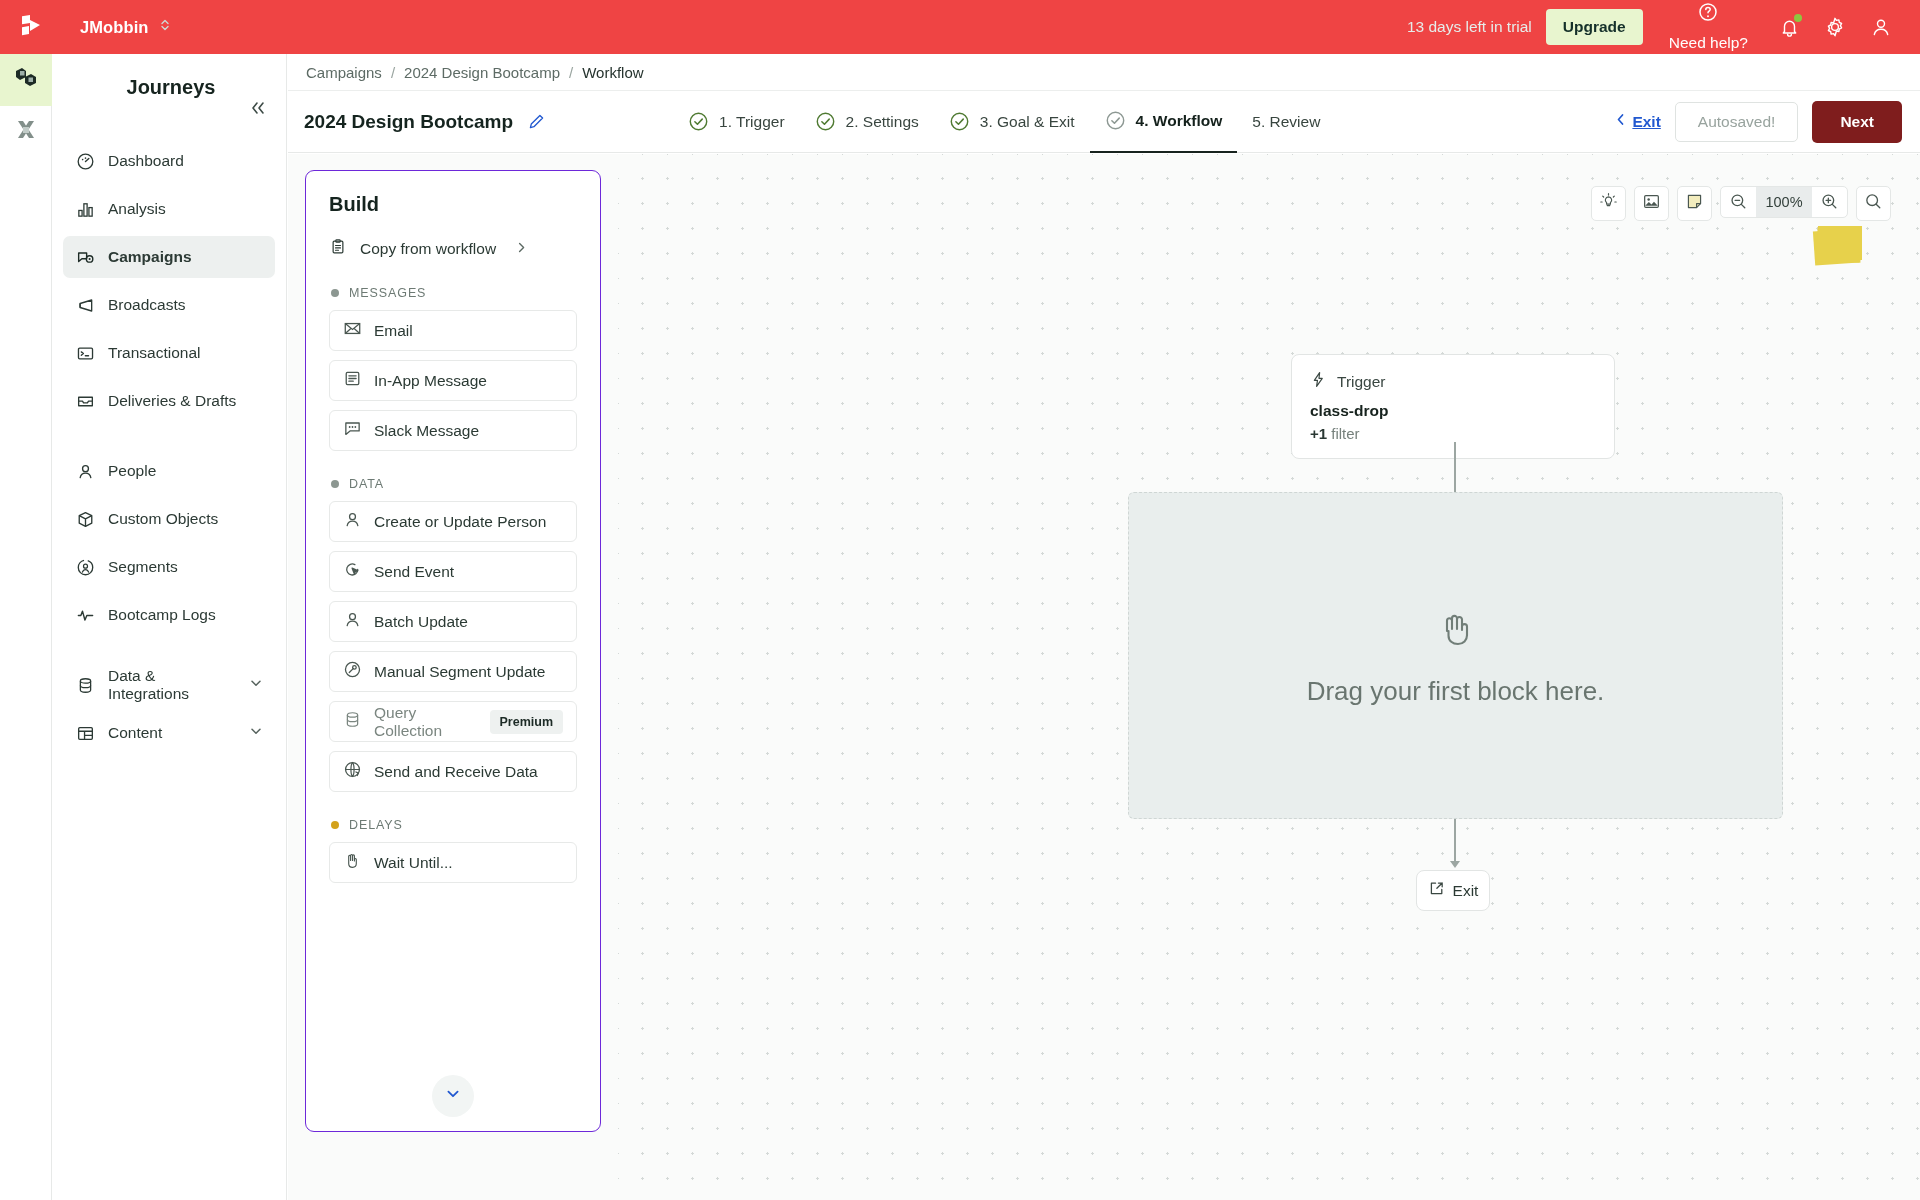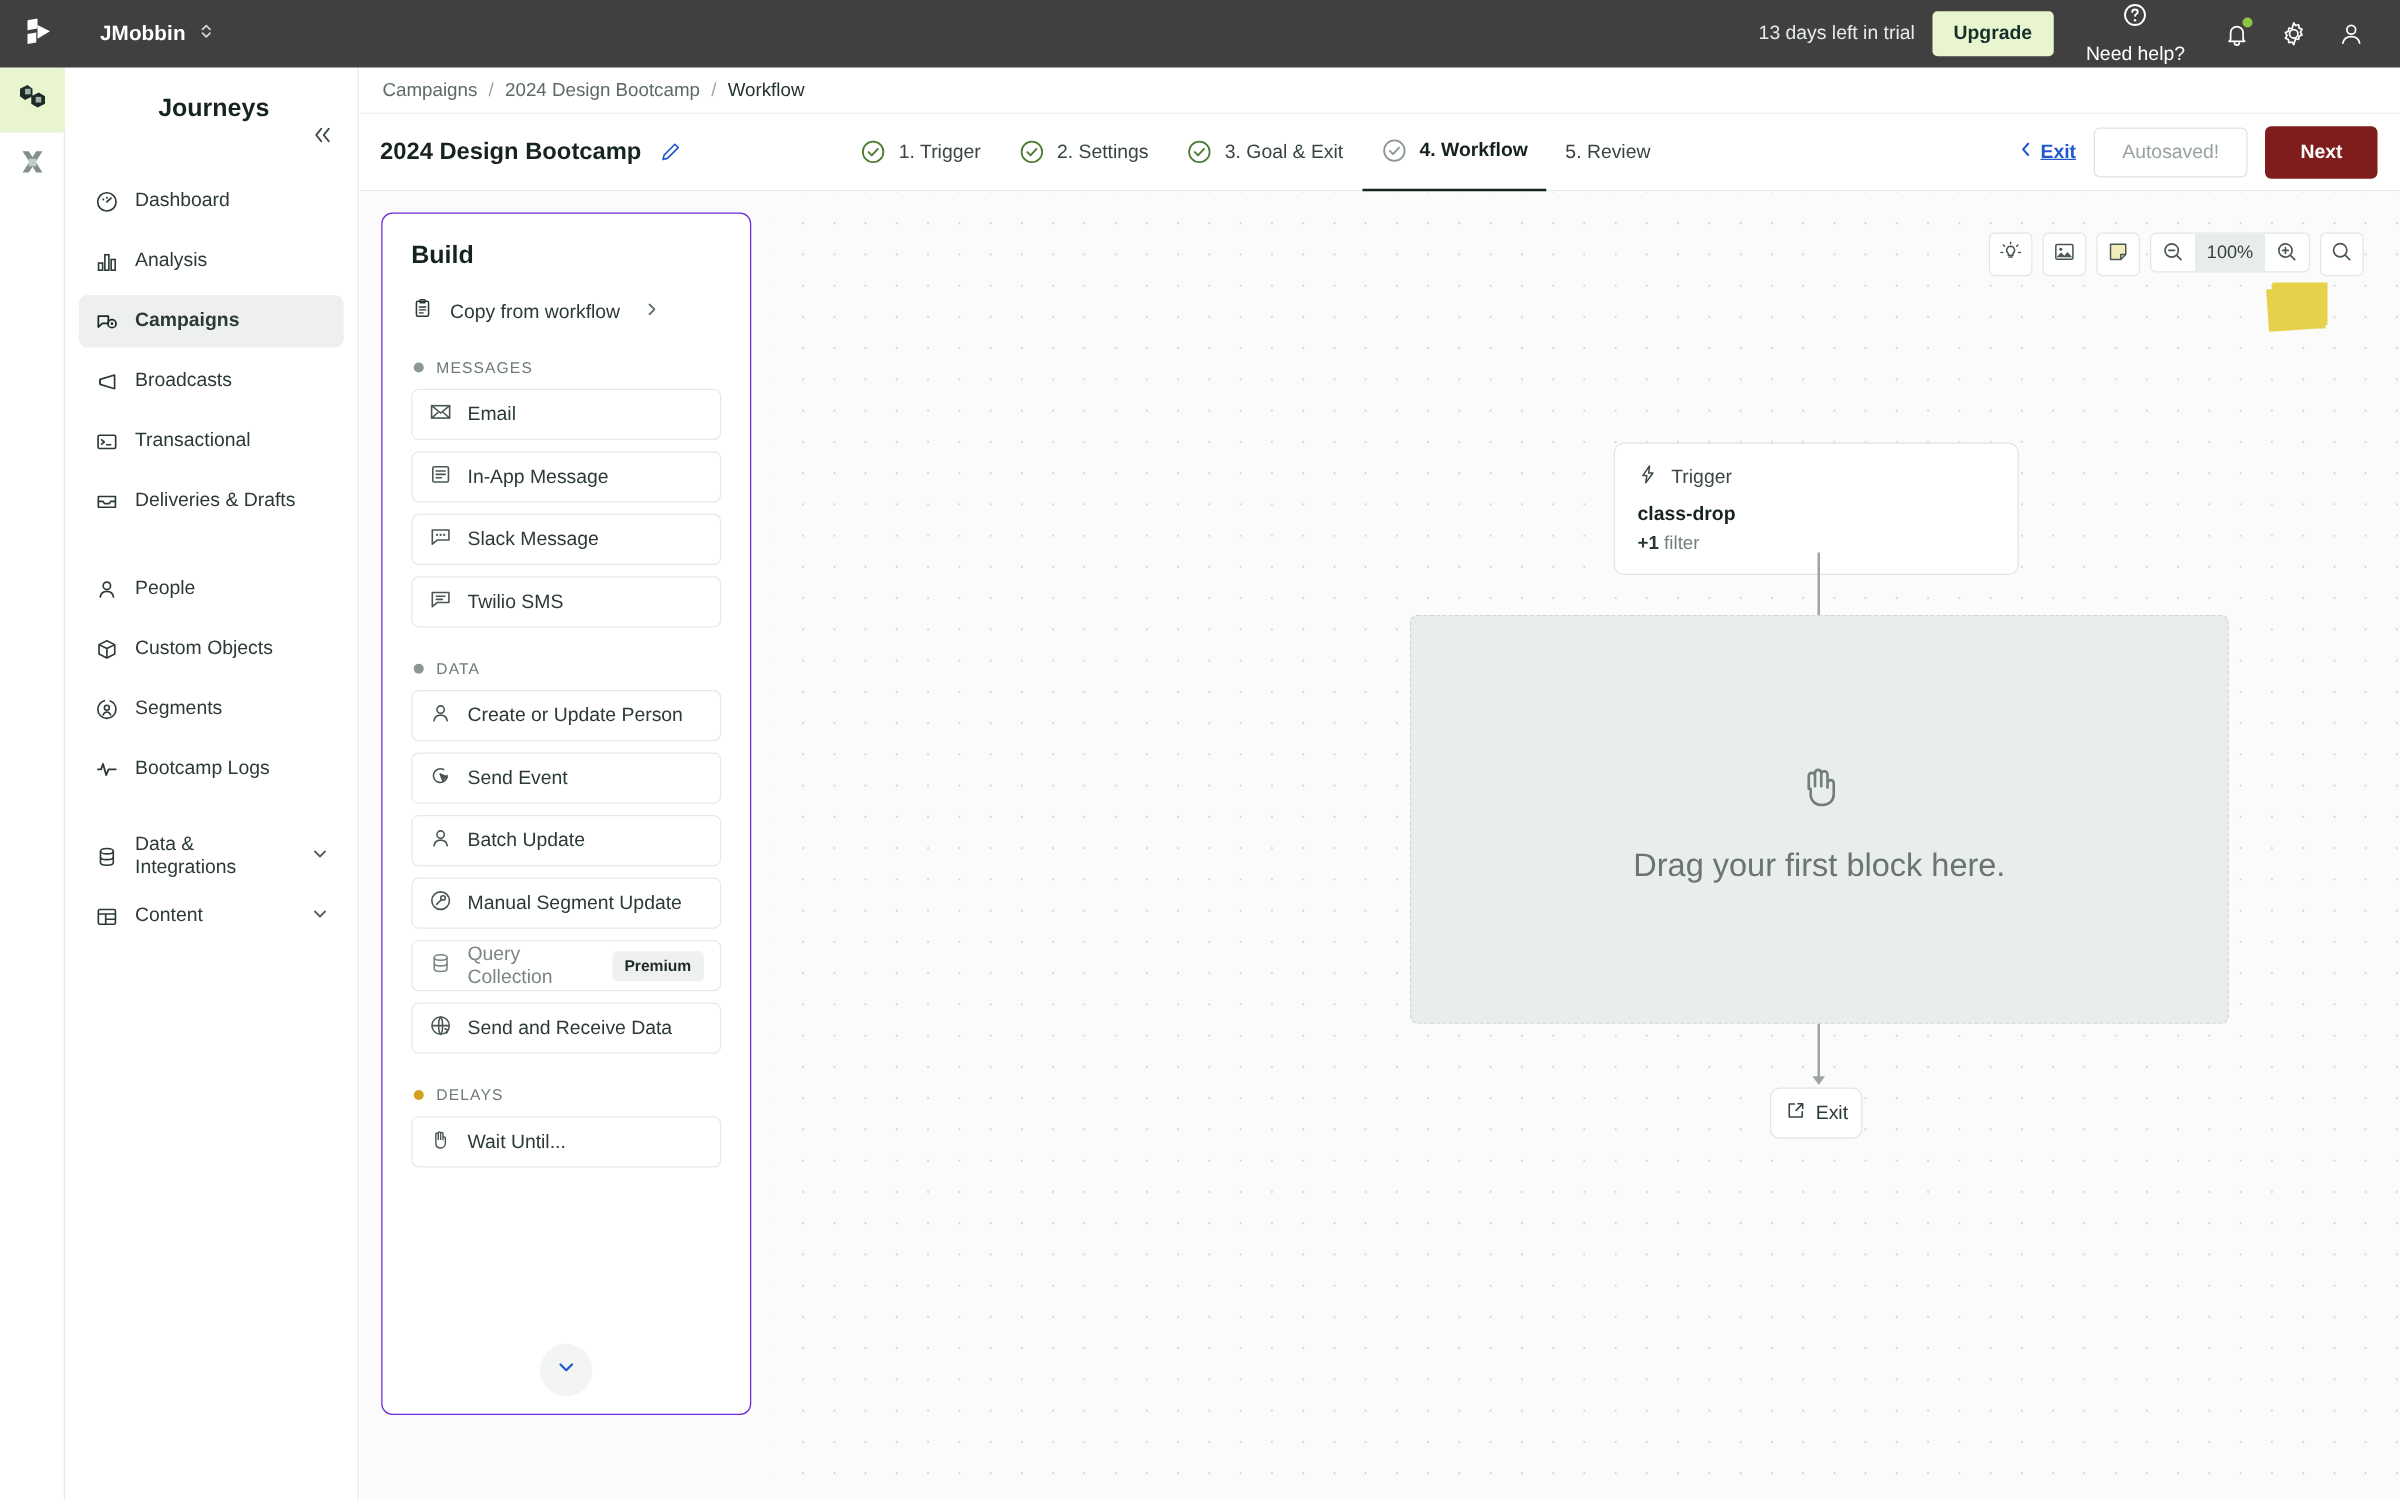--- a/index.html
+++ b/index.html
@@ -7,21 +7,21 @@
     width: 1920px; height: 1200px;
     font-family: "Liberation Sans", sans-serif;
     background: #ffffff;
     overflow: hidden;
   }
 
   
   .topbar {
     position: absolute; top: 0; left: 0;
     width: 1920px; height: 54px;
-    background: #404040;
+    background: #ef4444;
     display: flex; align-items: center;
     z-index: 60;
   }
   .brand-logo {
     width: 62px; height: 54px;
     display: flex; align-items: center; justify-content: center;
   }
   .workspace-switch {
     display: flex; align-items: center; gap: 10px;
     margin-left: 18px; cursor: pointer;
@@ -672,29 +672,20 @@
         <div class="block">
           <span>
             <svg width="19" height="19" viewBox="0 0 20 20">
                 <path d="M3 4.2h14v8.4H7.4L3 16.2z" stroke="#4a5751" stroke-width="1.35" fill="none" stroke-linejoin="round"></path>
                 <circle cx="7" cy="8.4" r=".95" fill="#4a5751"></circle>
                 <circle cx="10" cy="8.4" r=".95" fill="#4a5751"></circle>
                 <circle cx="13" cy="8.4" r=".95" fill="#4a5751"></circle>
               </svg>
           </span>
           <span>Slack Message</span>
-        </div>
-        <div class="block">
-          <span>
-            <svg width="19" height="19" viewBox="0 0 20 20">
-                <path d="M3 4.2h14v8.4H7.4L3 16.2z" stroke="#4a5751" stroke-width="1.35" fill="none" stroke-linejoin="round"></path>
-                <path d="M6.4 7.3h7.2M6.4 10h5" stroke="#4a5751" stroke-width="1.3" stroke-linecap="round"></path>
-              </svg>
-          </span>
-          <span>Twilio SMS</span>
         </div>
 
         <div class="sec-head">
           <span class="dot" style="background:#8c9791;"></span>
           <span>DATA</span>
         </div>
         <div class="block">
           <span>
             <svg width="19" height="19" viewBox="0 0 20 20">
                 <circle cx="10" cy="7" r="3.1" stroke="#4a5751" stroke-width="1.35" fill="none"></circle>

